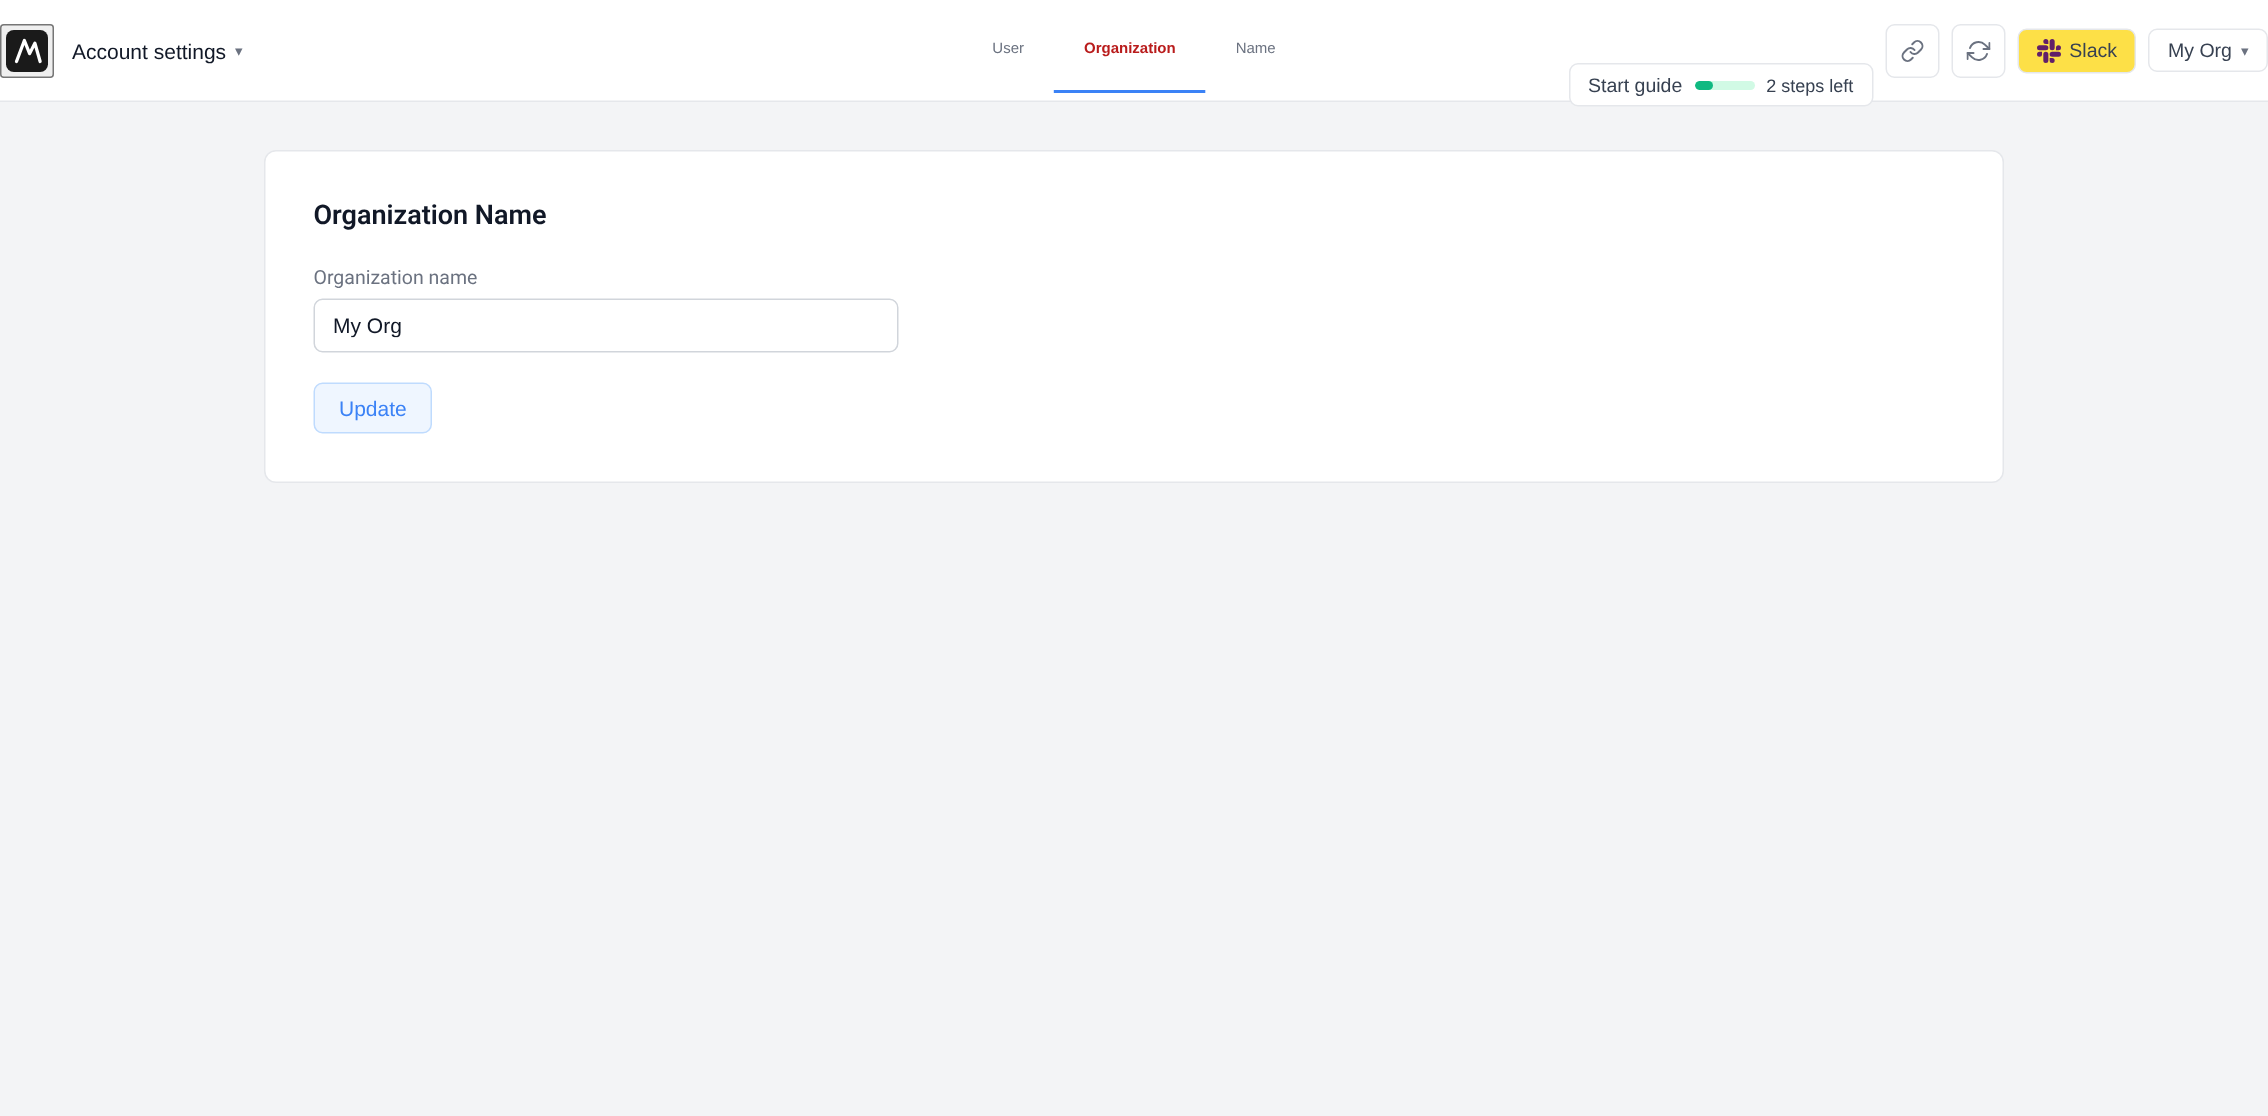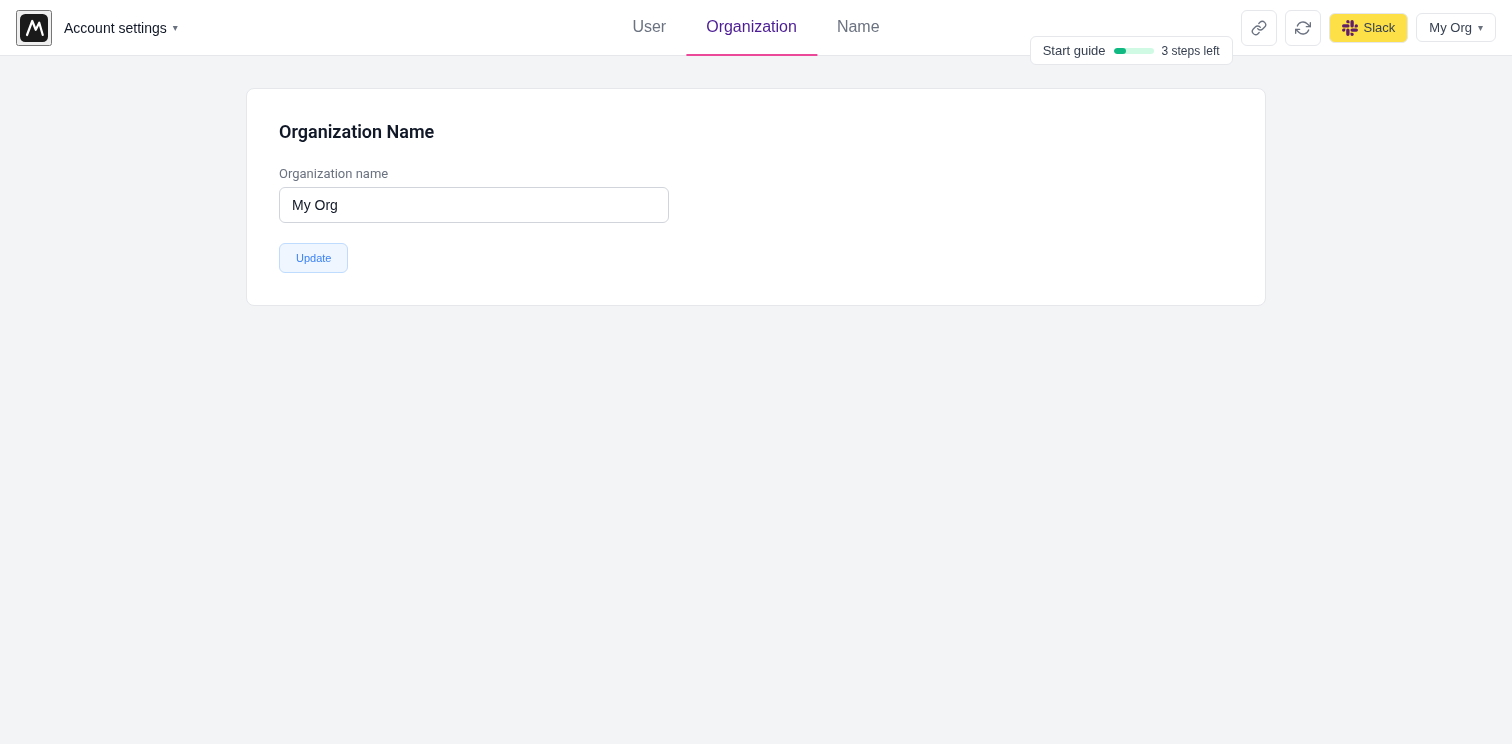--- a/index.html
+++ b/index.html
@@ -10,22 +10,22 @@
       font-size: 14px;
       color: #111827;
     }
 
     
     .navbar {
       display: flex;
       align-items: center;
       background: #ffffff;
       border-bottom: 1px solid #e5e7eb;
-      height: 56px;
-      padding: 0 16px;
+      height: 68px;
+      padding: 0 0;
       gap: 0;
       position: relative;
     }
 
     .logo-btn {
       display: flex;
       align-items: center;
       justify-content: center;
       width: 36px;
       height: 36px;
@@ -64,37 +64,37 @@
       display: flex;
       align-items: center;
       position: absolute;
       left: 50%;
       transform: translateX(-50%);
       gap: 0;
     }
 
     .nav-tab {
       padding: 18px 20px;
-      font-size: 16px;
+      font-size: 10px;
       color: #6b7280;
       cursor: pointer;
       border: none;
       background: none;
       border-bottom: 2px solid transparent;
       font-weight: 400;
       text-decoration: none;
       display: flex;
       align-items: center;
       height: 56px;
     }
 
     .nav-tab.active {
-      color: #4c1d95;
-      font-weight: 400;
-      border-bottom: 2px solid #ec4899;
+      color: #b91c1c;
+      font-weight: 700;
+      border-bottom: 2px solid #3b82f6;
     }
 
     
     .navbar-right {
       display: flex;
       align-items: center;
       gap: 8px;
       margin-left: auto;
     }
 
@@ -178,21 +178,21 @@
       padding: 32px 0;
       display: flex;
       justify-content: center;
     }
 
     .card {
       background: #ffffff;
       border: 1px solid #e5e7eb;
       border-radius: 8px;
       padding: 32px;
-      width: 1020px;
+      width: 1160px;
       max-width: calc(100vw - 64px);
     }
 
     .card-title {
       font-size: 18px;
       font-weight: 600;
       color: #111827;
       margin-bottom: 24px;
     }
 
@@ -217,21 +217,21 @@
       background: #fff;
       outline: none;
     }
 
     .update-btn {
       padding: 8px 16px;
       background: #eff6ff;
       color: #3b82f6;
       border: 1px solid #bfdbfe;
       border-radius: 6px;
-      font-size: 11px;
+      font-size: 14px;
       cursor: pointer;
       font-weight: 500;
     }
   </style>
 </head>
 <body>
 
 <nav class="navbar">
 
   <button class="logo-btn" title="Home">
@@ -252,21 +252,21 @@
     <button class="nav-tab">Name</button>
   </div>
 
   <div class="navbar-right">
 
     <button class="start-guide-btn">
       <span>Start guide</span>
       <div class="progress-bar-track">
         <div class="progress-bar-fill" style="width: 30%"></div>
       </div>
-      <span class="steps-left-text">3 steps left</span>
+      <span class="steps-left-text">2 steps left</span>
     </button>
 
     <button class="icon-btn" title="Link">
       <svg width="16" height="16" viewBox="0 0 24 24" fill="none" stroke="currentColor" stroke-width="2" stroke-linecap="round" stroke-linejoin="round">
         <path d="M10 13a5 5 0 0 0 7.54.54l3-3a5 5 0 0 0-7.07-7.07l-1.72 1.71"></path>
         <path d="M14 11a5 5 0 0 0-7.54-.54l-3 3a5 5 0 0 0 7.07 7.07l1.71-1.71"></path>
       </svg>
     </button>
 
     <button class="icon-btn" title="Refresh">

